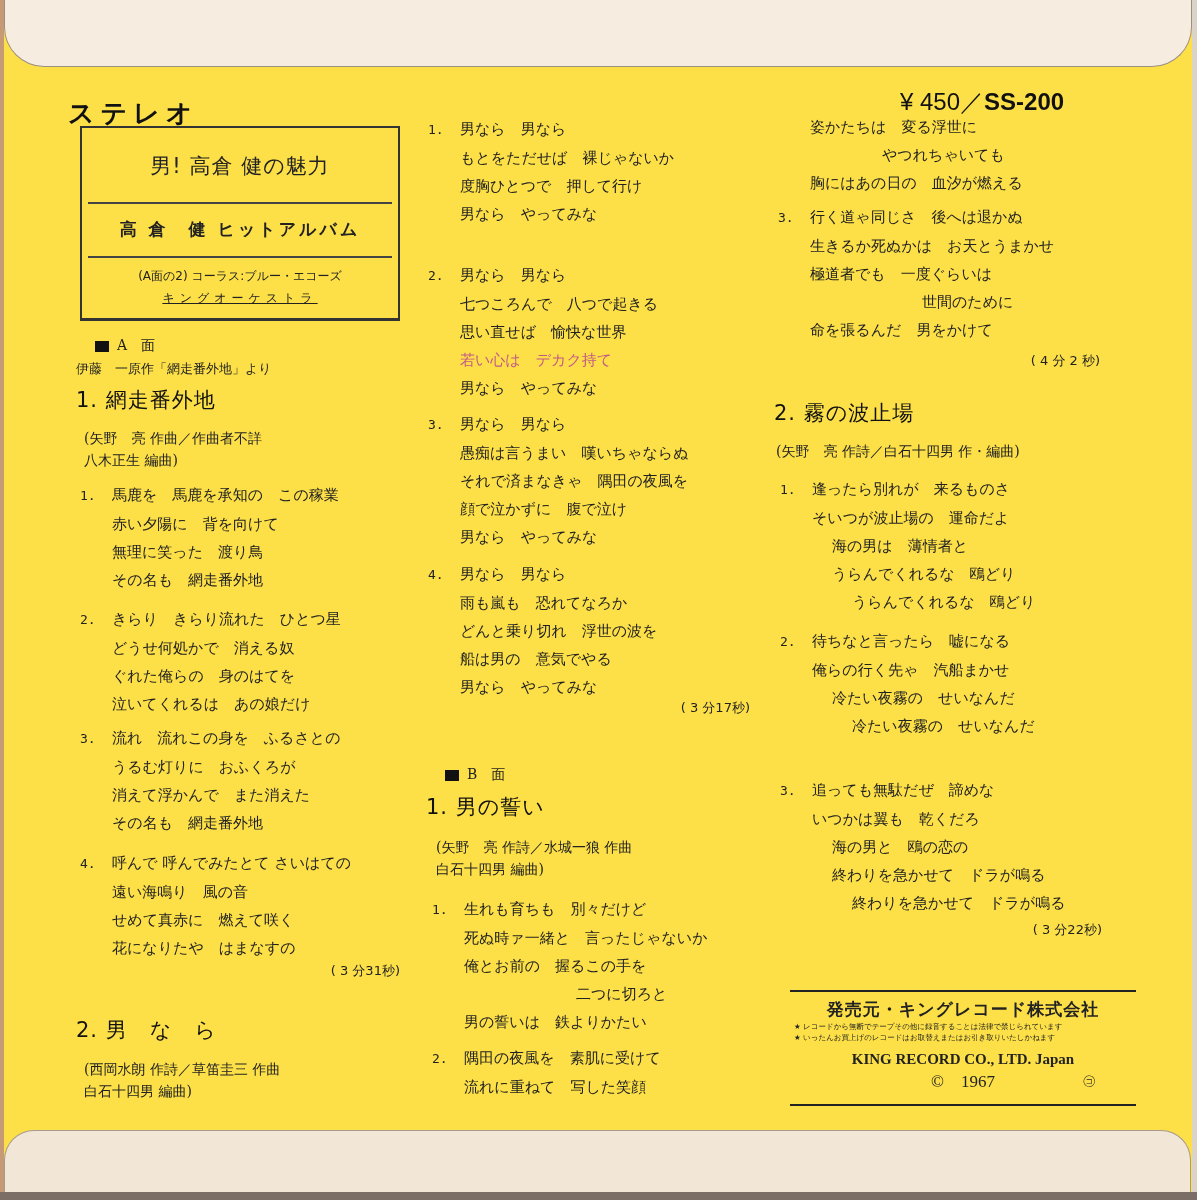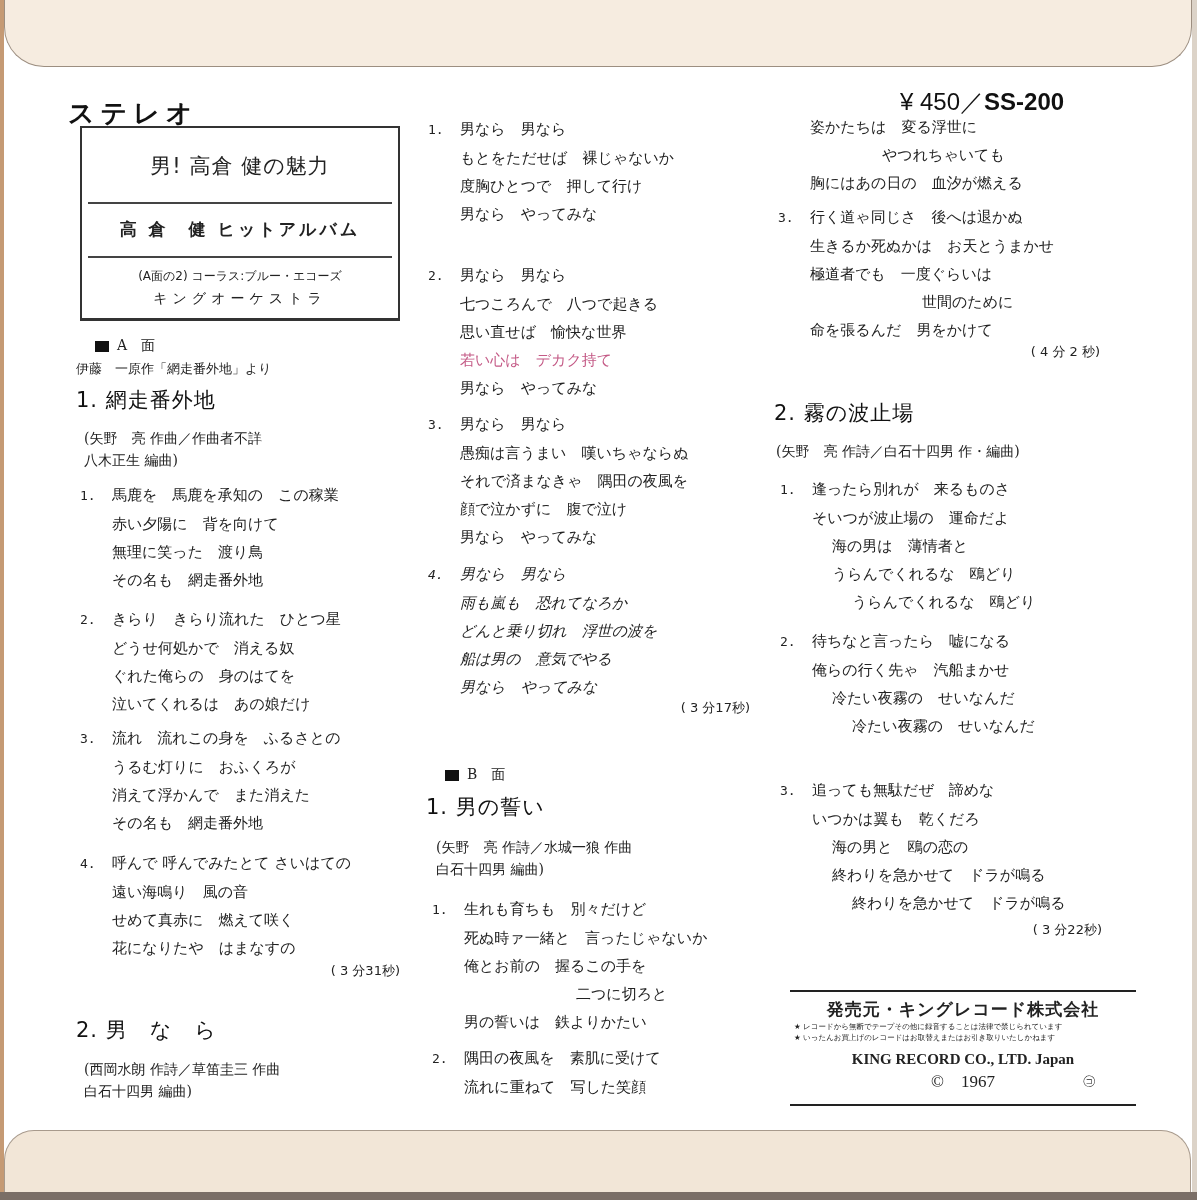--- a/index.html
+++ b/index.html
@@ -5,21 +5,21 @@
   html, body { margin:0; padding:0; }
   body {
     width:1197px; height:1200px; overflow:hidden;
     background:#e9ded0;
     font-family:"DejaVu Sans", sans-serif;
     color:#222;
     position:relative;
   }
   .sleeve {
     position:absolute; left:0; top:0; width:1197px; height:1200px;
-    background:#ffffff;
+    background:#fde047;
   }
   .flap-top {
     position:absolute; left:4px; top:-10px; width:1186px; height:76px;
     border:1.5px solid #9c8e80; border-top:none;
     border-radius:0 0 40px 40px;
     background:#f6ece0;
   }
   .top-strip { position:absolute; left:0; top:0; width:1197px; height:4px; background:#b9c7c2; }
   .left-edge { position:absolute; left:0; top:0; width:4px; height:1200px; background:#c59a74; }
   .right-edge { position:absolute; right:0; top:0; width:5px; height:1200px; background:#dcd3c8; }
@@ -37,21 +37,21 @@
     font-size:26px; letter-spacing:6px; color:#111;
   }
   .title-box {
     position:absolute; left:80px; top:126px; width:316px; height:190px;
     border:2px solid #333; border-bottom-width:3px;
   }
   .title-box .main-title { text-align:center; font-size:21px; margin-top:24px; letter-spacing:1px; }
   .title-box .hr { position:absolute; left:6px; right:6px; height:1.5px; background:#444; }
   .title-box .sub-title { position:absolute; top:90px; left:0; right:0; text-align:center; font-size:17px; font-weight:bold; letter-spacing:3px; }
   .title-box .credit1 { position:absolute; top:140px; left:0; right:0; text-align:center; font-size:12px; }
-  .title-box .credit2 { position:absolute; top:162px; left:0; right:0; text-align:center; font-size:14px; letter-spacing:5px; }
+  .title-box .credit2 { position:absolute; top:162px; left:0; right:0; text-align:center; font-size:12px; letter-spacing:5px;text-decoration:underline; }
 
   .price {
     position:absolute; left:900px; top:86px; font-size:24px; color:#111;
     font-family:"Liberation Sans", sans-serif;
   }
   .price b { font-weight:900; font-size:24px; }
 
   .abs { position:absolute; }
   .side-hdr { font-size:14px; font-family:"DejaVu Serif", serif;padding-left:19px; }
   .side-hdr .sq { display:inline-block; width:14px; height:11px; background:#111; margin-right:8px; vertical-align:middle; }
@@ -156,21 +156,21 @@
     <div class="ln pink">若い心は　デカク持て</div>
     <div class="ln">男なら　やってみな</div>
   </div>
   <div class="abs verse" style="left:428px; top:410px;">
     <div><span class="num">3.</span><span>男なら　男なら</span></div>
     <div class="ln">愚痴は言うまい　嘆いちゃならぬ</div>
     <div class="ln">それで済まなきゃ　隅田の夜風を</div>
     <div class="ln">顔で泣かずに　腹で泣け</div>
     <div class="ln">男なら　やってみな</div>
   </div>
-  <div class="abs verse" style="left:428px; top:560px;font-style:italic;">
+  <div class="abs verse" style="left:428px; top:560px;">
     <div><span class="num">4.</span><span>男なら　男なら</span></div>
     <div class="ln">雨も嵐も　恐れてなろか</div>
     <div class="ln">どんと乗り切れ　浮世の波を</div>
     <div class="ln">船は男の　意気でやる</div>
     <div class="ln">男なら　やってみな</div>
   </div>
   <div class="abs dur" style="left:550px; top:699px; width:200px;">( 3 分17秒)</div>
 
   <div class="abs side-hdr" style="left:426px; top:766px;">
     <span class="sq"></span><span>B　面</span>
@@ -197,21 +197,21 @@
     <div class="ln" style="padding-left:104px">やつれちゃいても</div>
     <div class="ln">胸にはあの日の　血汐が燃える</div>
   </div>
   <div class="abs verse" style="left:778px; top:203px;">
     <div><span class="num">3.</span><span>行く道ゃ同じさ　後へは退かぬ</span></div>
     <div class="ln">生きるか死ぬかは　お天とうまかせ</div>
     <div class="ln">極道者でも　一度ぐらいは</div>
     <div class="ln" style="padding-left:144px">世間のために</div>
     <div class="ln">命を張るんだ　男をかけて</div>
   </div>
-  <div class="abs dur" style="left:900px; top:343px; width:200px;">( 4 分 2 秒)</div>
+  <div class="abs dur" style="left:900px; top:352px; width:200px;">( 4 分 2 秒)</div>
 
   <div class="abs song-title" style="left:774px; top:399px;">2.  霧の波止場</div>
   <div class="abs credits" style="left:776px; top:440px;">
     <div>(矢野　亮 作詩／白石十四男 作・編曲)</div>
   </div>
   <div class="abs verse" style="left:780px; top:475px;">
     <div><span class="num">1.</span><span>逢ったら別れが　来るものさ</span></div>
     <div class="ln">そいつが波止場の　運命だよ</div>
     <div class="ln" style="padding-left:52px">海の男は　薄情者と</div>
     <div class="ln" style="padding-left:52px">うらんでくれるな　鴎どり</div>

